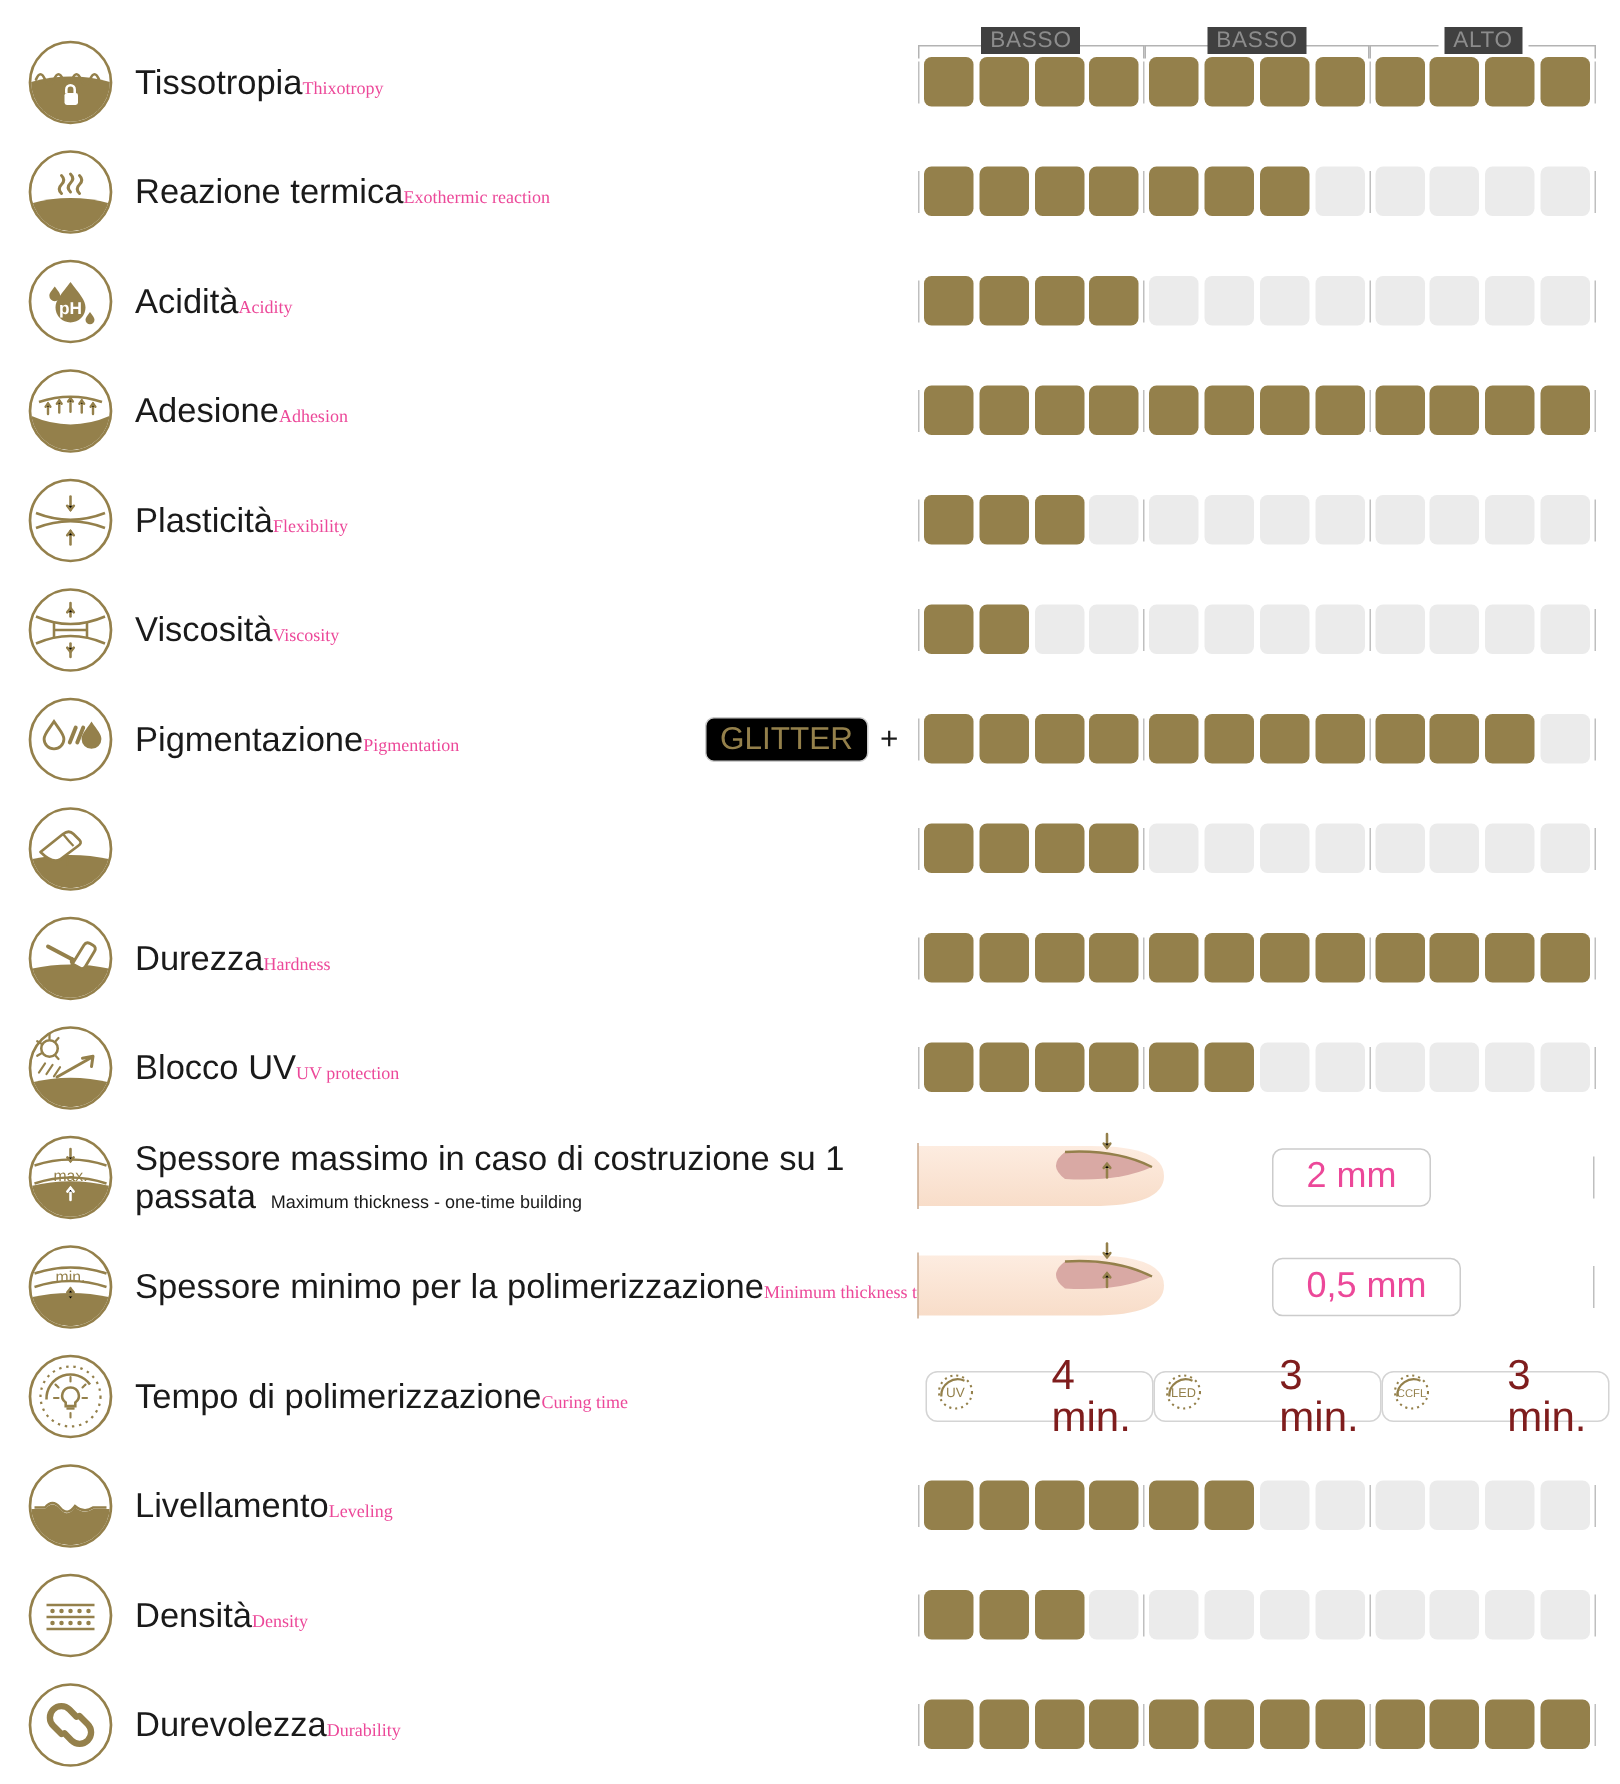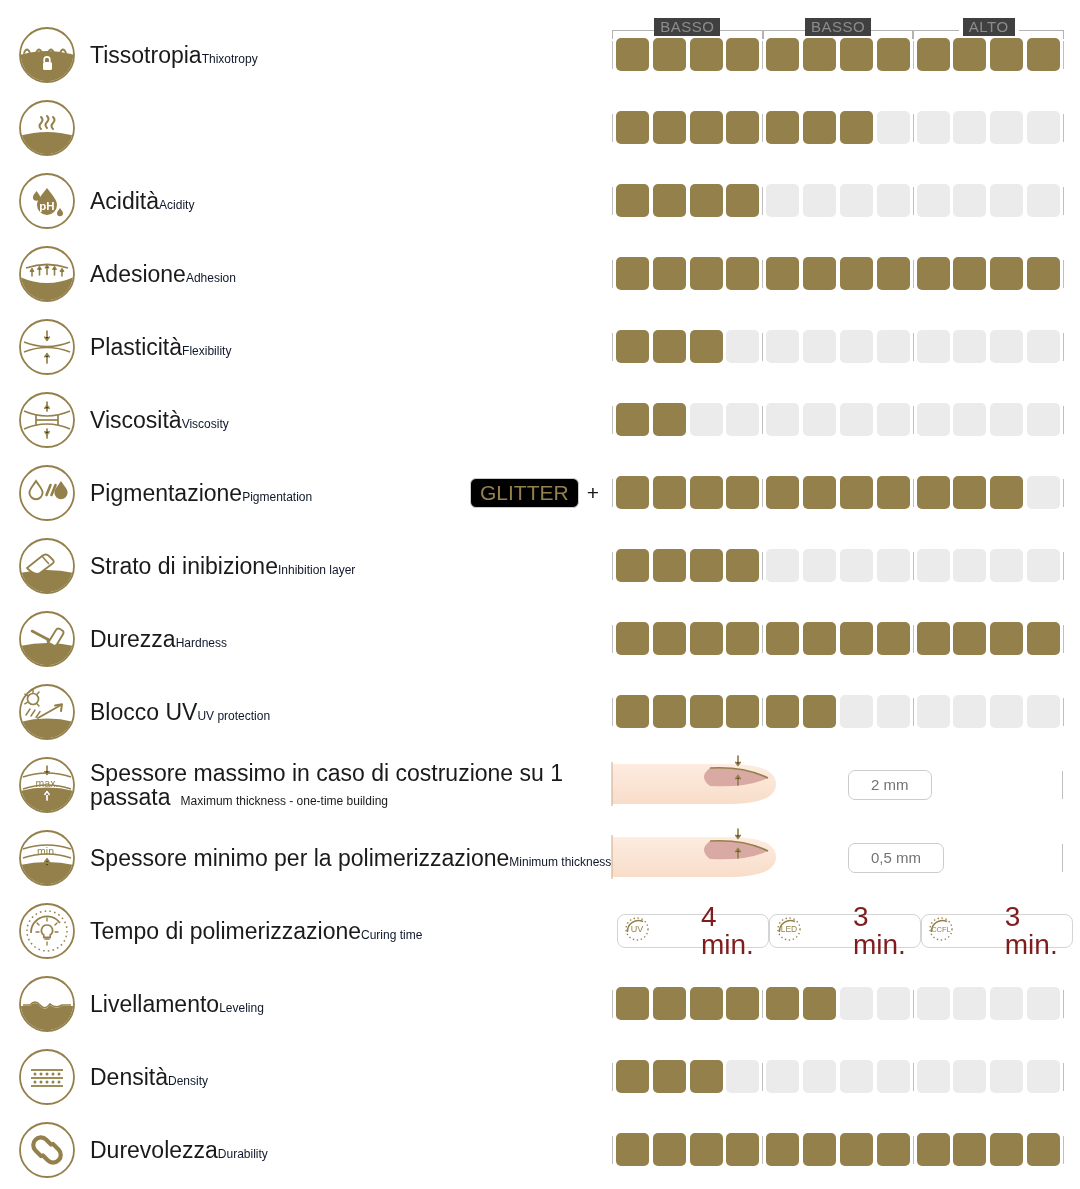--- a/index.html
+++ b/index.html
@@ -94,24 +94,25 @@
   }
   .title-it {
     font-size: 23px;
     color: #1a1a1a;
     line-height: 1.06;
     white-space: nowrap;
   }
   .title-it.two-line { white-space: normal; }
   .sub-en {
     font-size: 12px;
-    color: #0f172a;
+    color: #ec4899;
     line-height: 1.25;
     margin-top: 2px;
     white-space: nowrap;
+    font-family: Liberation Serif, serif;
   }
   .inline-en {
     font-size: 12px;
     color: #1a1a1a;
     margin-left: 10px;
     white-space: nowrap;
   }
 
   
   .meter {
@@ -181,22 +182,22 @@
   }
   .nail-wrap svg { display: block; }
   .mm-badge {
     position: absolute;
     left: 848px;
     top: 50%;
     transform: translateY(-50%);
     border: 1px solid #cccccc;
     border-radius: 7px;
     padding: 6px 22px 7px;
-    font-size: 15px;
-    color: #737373;
+    font-size: 24px;
+    color: #ec4899;
     background: #fff;
     line-height: 1;
   }
   .far-tick {
     position: absolute;
     left: 1062px;
     top: 50%;
     transform: translateY(-50%);
     width: 1px;
     height: 28px;
@@ -315,20 +316,21 @@
             </clipPath>
             <path d="M -2 38 Q 29 28 60 38 L 60 60 L -2 60 Z" fill="#94804b" clip-path="url(#cl2)"></path>
             <g fill="none" stroke="#94804b" stroke-width="2" stroke-linecap="round">
               <path d="M23 18 q3 3 0 6 t0 6"></path>
               <path d="M29 17 q3 3 0 6 t0 6"></path>
               <path d="M35 18 q3 3 0 6 t0 6"></path>
             </g>
             <circle cx="29" cy="29" r="27" fill="none" stroke="#94804b" stroke-width="1.8"></circle>
           </svg>
         </span>
+        <span class="labels"><span class="title-it">Reazione termica</span><span class="sub-en">Exothermic reaction</span></span>
         <span class="meter">
           <span class="edge-tick"></span>
           <span class="grp">
             <span class="cell on"></span>
             <span class="cell on"></span>
             <span class="cell on"></span>
             <span class="cell on"></span>
           </span>
           <span class="edge-tick"></span>
           <span class="grp">
@@ -567,21 +569,20 @@
             <clipPath id="cl8">
               <circle cx="29" cy="29" r="26.2"></circle>
             </clipPath>
             <path d="M -2 37 Q 29 29 60 37 L 60 60 L -2 60 Z" fill="#94804b" clip-path="url(#cl8)"></path>
             <path d="M9 31 L24 19 q4-3 7 0 l4 4 q2 2 -1 4 L22 36 q-5 3 -13 -5 z" fill="#fff" stroke="#94804b" stroke-width="1.8" stroke-linejoin="round"></path>
             <path d="M24 19 q4 5 7 8" fill="none" stroke="#94804b" stroke-width="1.5"></path>
             <path d="M27 33 v7" stroke="#94804b" stroke-width="1.6"></path>
             <circle cx="29" cy="29" r="27" fill="none" stroke="#94804b" stroke-width="1.8"></circle>
           </svg>
         </span>
-        <span class="labels"><span class="title-it">Strato di inibizione</span><span class="sub-en">Inhibition layer</span></span>
         <span class="meter">
           <span class="edge-tick"></span>
           <span class="grp">
             <span class="cell on"></span>
             <span class="cell on"></span>
             <span class="cell on"></span>
             <span class="cell on"></span>
           </span>
           <span class="edge-tick"></span>
           <span class="grp">

